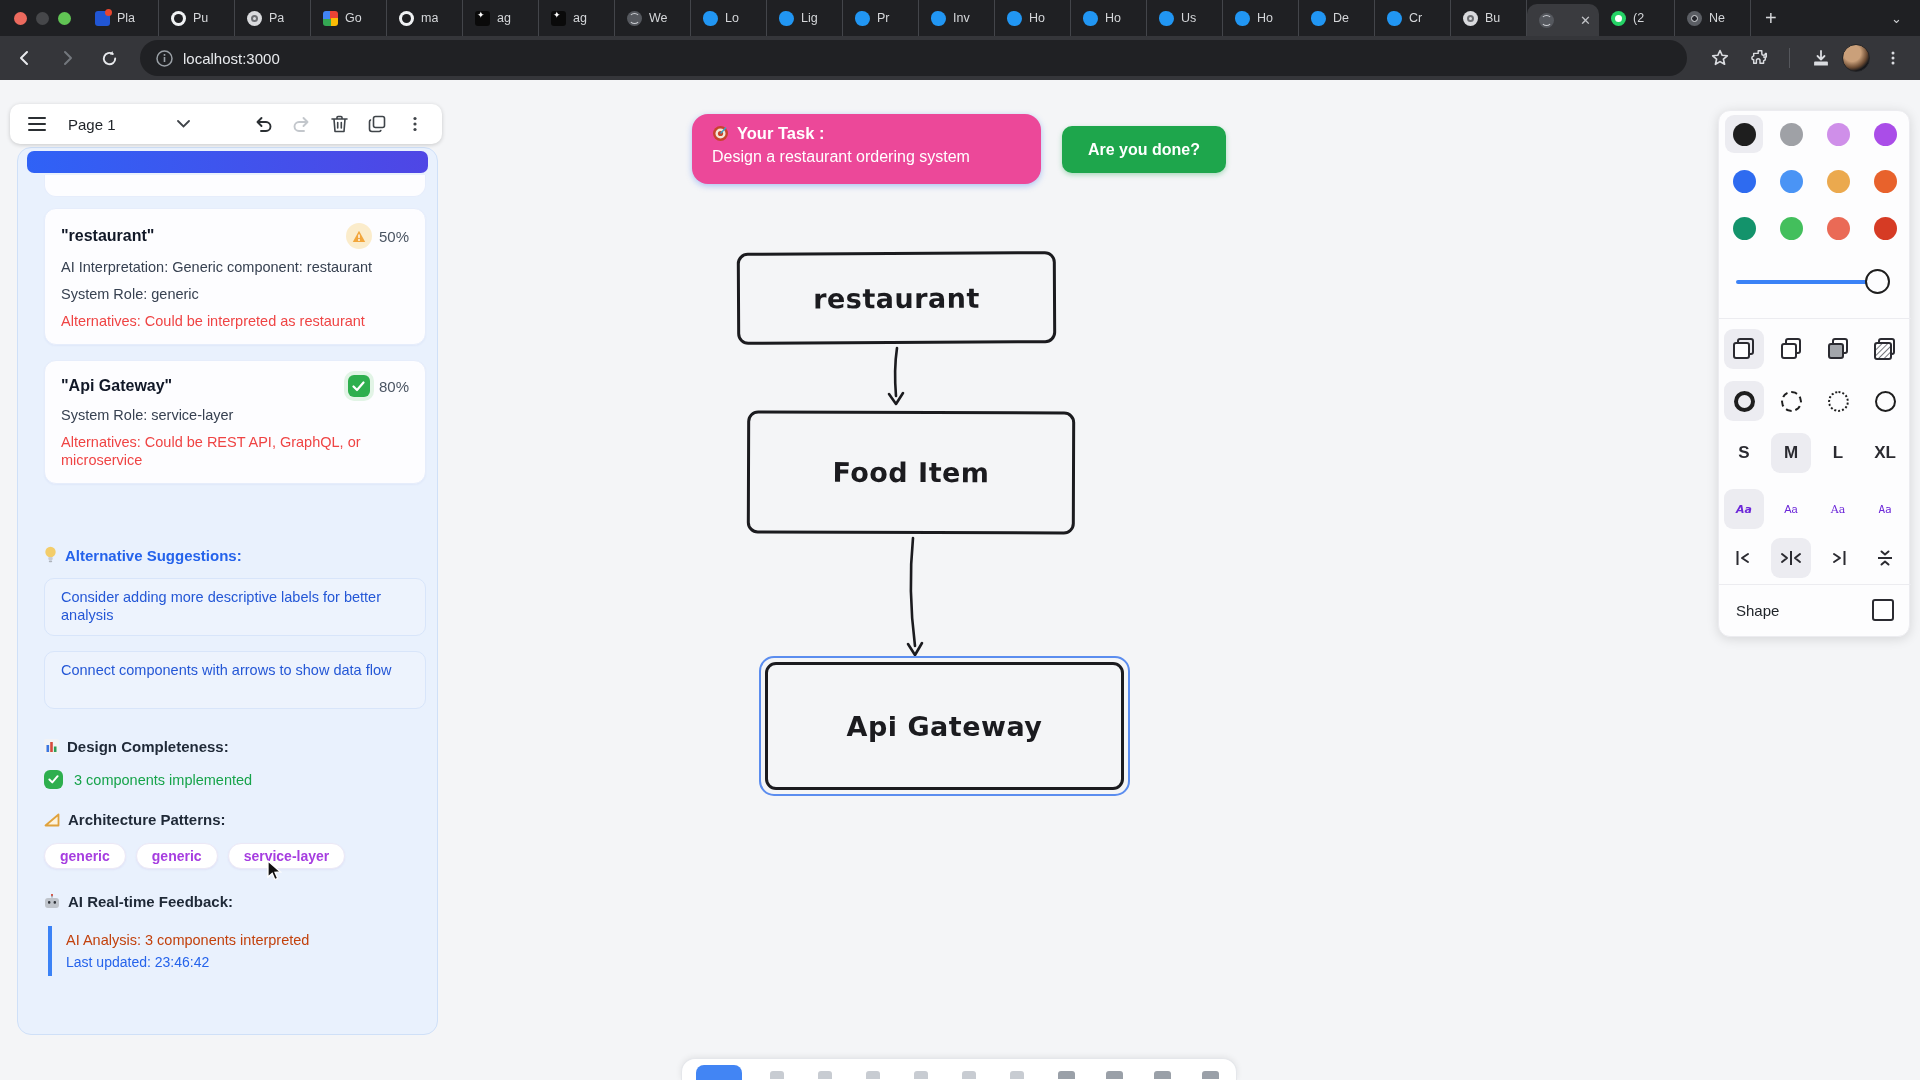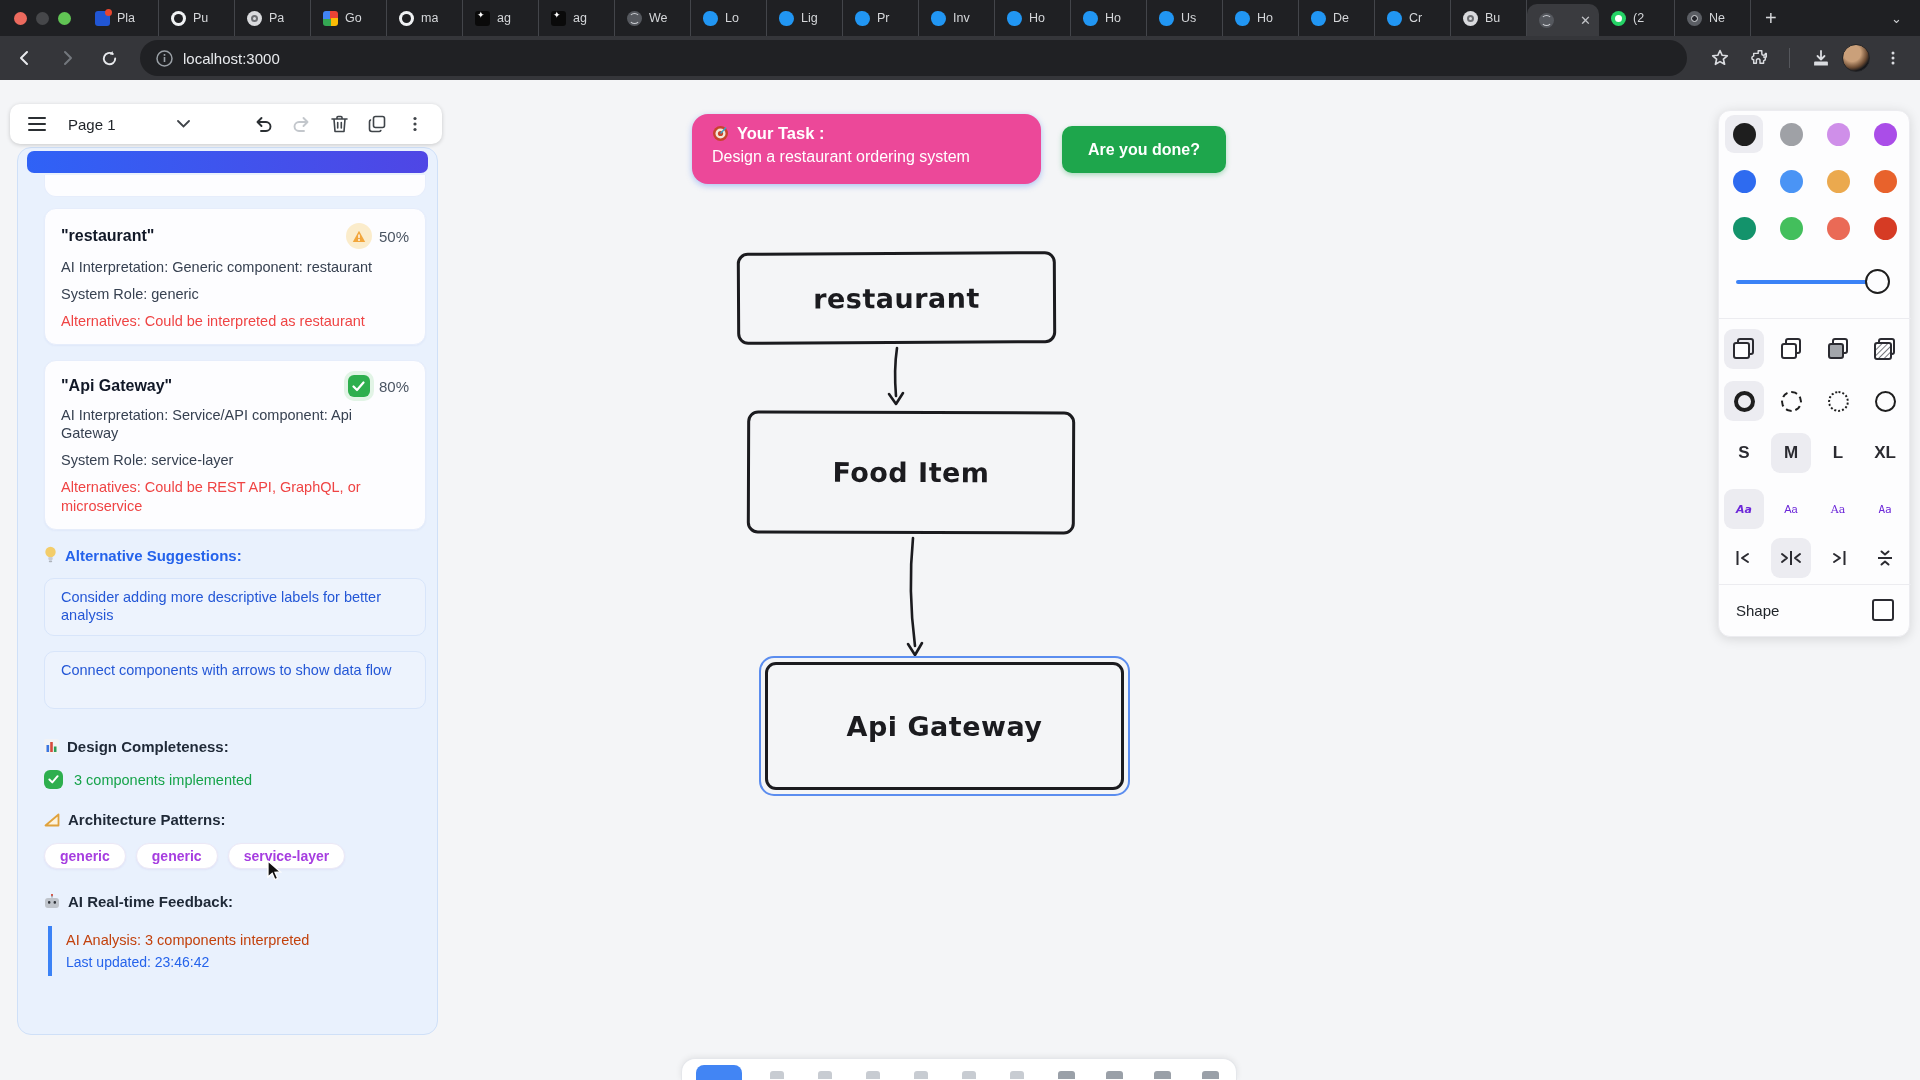--- a/index.html
+++ b/index.html
@@ -356,21 +356,20 @@
         <span class="ai-card-title">"Api Gateway"</span>
         <span class="conf">
           <span class="badge-ok">
             <svg width="13" height="11" viewBox="0 0 13 11">
                 <path d="M1.5 5.5 L5 9 L11.5 1.5" stroke="#fff" stroke-width="2.2" fill="none" stroke-linecap="round" stroke-linejoin="round"></path>
               </svg>
           </span>
           <span>80%</span>
         </span>
       </div>
-      <div class="ai-line">AI Interpretation: Service/API component: Api Gateway</div>
       <div class="ai-line">System Role: service-layer</div>
       <div class="ai-line blue">Alternatives: Could be REST API, GraphQL, or microservice</div>
     </div>
 
     <div class="sec-head blue" style="top:398px;">
       <svg width="13" height="18" viewBox="0 0 13 18">
           <circle cx="6.5" cy="6" r="5.2" fill="#f3cd6a"></circle>
           <rect x="4.3" y="11" width="4.4" height="3" rx="1" fill="#c9cdd4"></rect>
           <rect x="4.8" y="14.4" width="3.4" height="1.8" rx=".9" fill="#aeb3bb"></rect>
         </svg>

